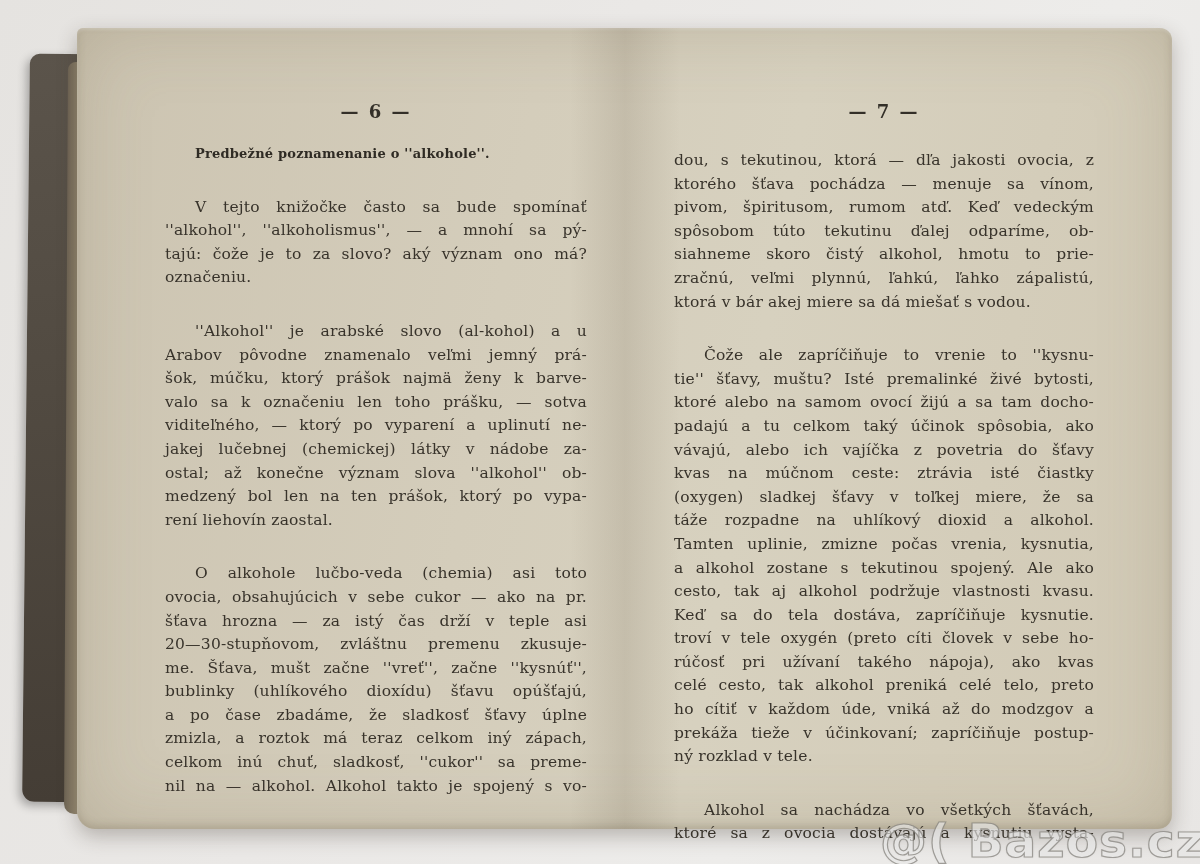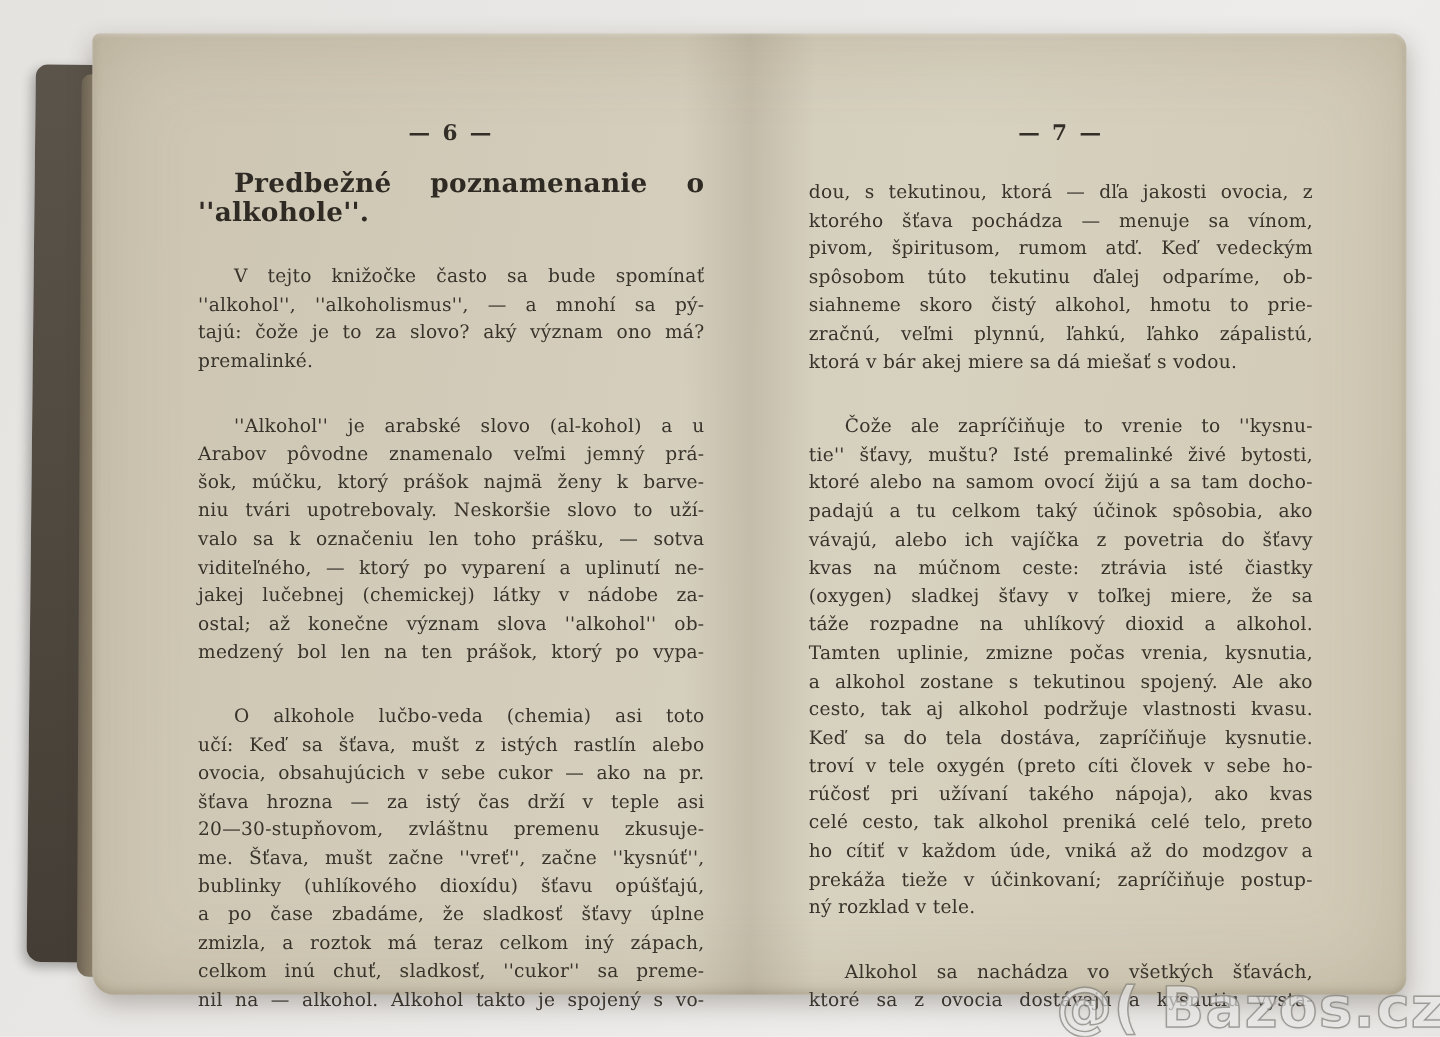--- a/index.html
+++ b/index.html
@@ -46,21 +46,21 @@
   }
   .col-right .page-header{margin-bottom:25px;}
   .line{
     line-height:23.6px;
     text-align:justify;text-align-last:justify;
     letter-spacing:0.2px;
   }
   .line.ragged{text-align-last:left;}
   .line.indent{text-indent:30px;margin-top:30px;}
   .line.heading{
-    font-weight:bold;font-size:22px;
+    font-weight:bold;font-size:13px;
     text-align-last:left;text-indent:30px;color:#2f2b24;
   }
   .watermark{
     position:absolute;right:-4px;bottom:-4px;
     font-family:"DejaVu Sans",sans-serif;font-weight:700;
     font-size:47px;letter-spacing:1px;
     color:rgba(255,255,255,0.55);
     -webkit-text-stroke:1.2px rgba(128,126,120,0.70);
     text-shadow:0 0 2px rgba(110,110,108,0.25);
   }
@@ -75,32 +75,31 @@
   <div class="pages">
     <div class="gutter"></div>
 
     <div class="text-col col-left">
       <div class="page-header">— 6 —</div>
       <div>
           <div class="line heading ragged">Predbežné poznamenanie o ''alkohole''.</div>
           <div class="line indent">V tejto knižočke často sa bude spomínať</div>
           <div class="line">''alkohol'', ''alkoholismus'', — a mnohí sa pý-</div>
           <div class="line">tajú: čože je to za slovo? aký význam ono má?</div>
-          <div class="line ragged">premalinké.</div>
+          <div class="line ragged">označeniu.</div>
           <div class="line indent">''Alkohol'' je arabské slovo (al-kohol) a u</div>
           <div class="line">Arabov pôvodne znamenalo veľmi jemný prá-</div>
           <div class="line">šok, múčku, ktorý prášok najmä ženy k barve-</div>
-          <div class="line">niu tvári upotrebovaly. Neskoršie slovo to uží-</div>
           <div class="line">valo sa k označeniu len toho prášku, — sotva</div>
           <div class="line">viditeľného, — ktorý po vyparení a uplinutí ne-</div>
           <div class="line">jakej lučebnej (chemickej) látky v nádobe za-</div>
           <div class="line">ostal; až konečne význam slova ''alkohol'' ob-</div>
           <div class="line">medzený bol len na ten prášok, ktorý po vypa-</div>
+          <div class="line ragged">rení liehovín zaostal.</div>
           <div class="line indent">O alkohole lučbo-veda (chemia) asi toto</div>
-          <div class="line">učí: Keď sa šťava, mušt z istých rastlín alebo</div>
           <div class="line">ovocia, obsahujúcich v sebe cukor — ako na pr.</div>
           <div class="line">šťava hrozna — za istý čas drží v teple asi</div>
           <div class="line">20—30-stupňovom, zvláštnu premenu zkusuje-</div>
           <div class="line">me. Šťava, mušt začne ''vreť'', začne ''kysnúť'',</div>
           <div class="line">bublinky (uhlíkového dioxídu) šťavu opúšťajú,</div>
           <div class="line">a po čase zbadáme, že sladkosť šťavy úplne</div>
           <div class="line">zmizla, a roztok má teraz celkom iný zápach,</div>
           <div class="line">celkom inú chuť, sladkosť, ''cukor'' sa preme-</div>
           <div class="line">nil na — alkohol. Alkohol takto je spojený s vo-</div>
         </div>

